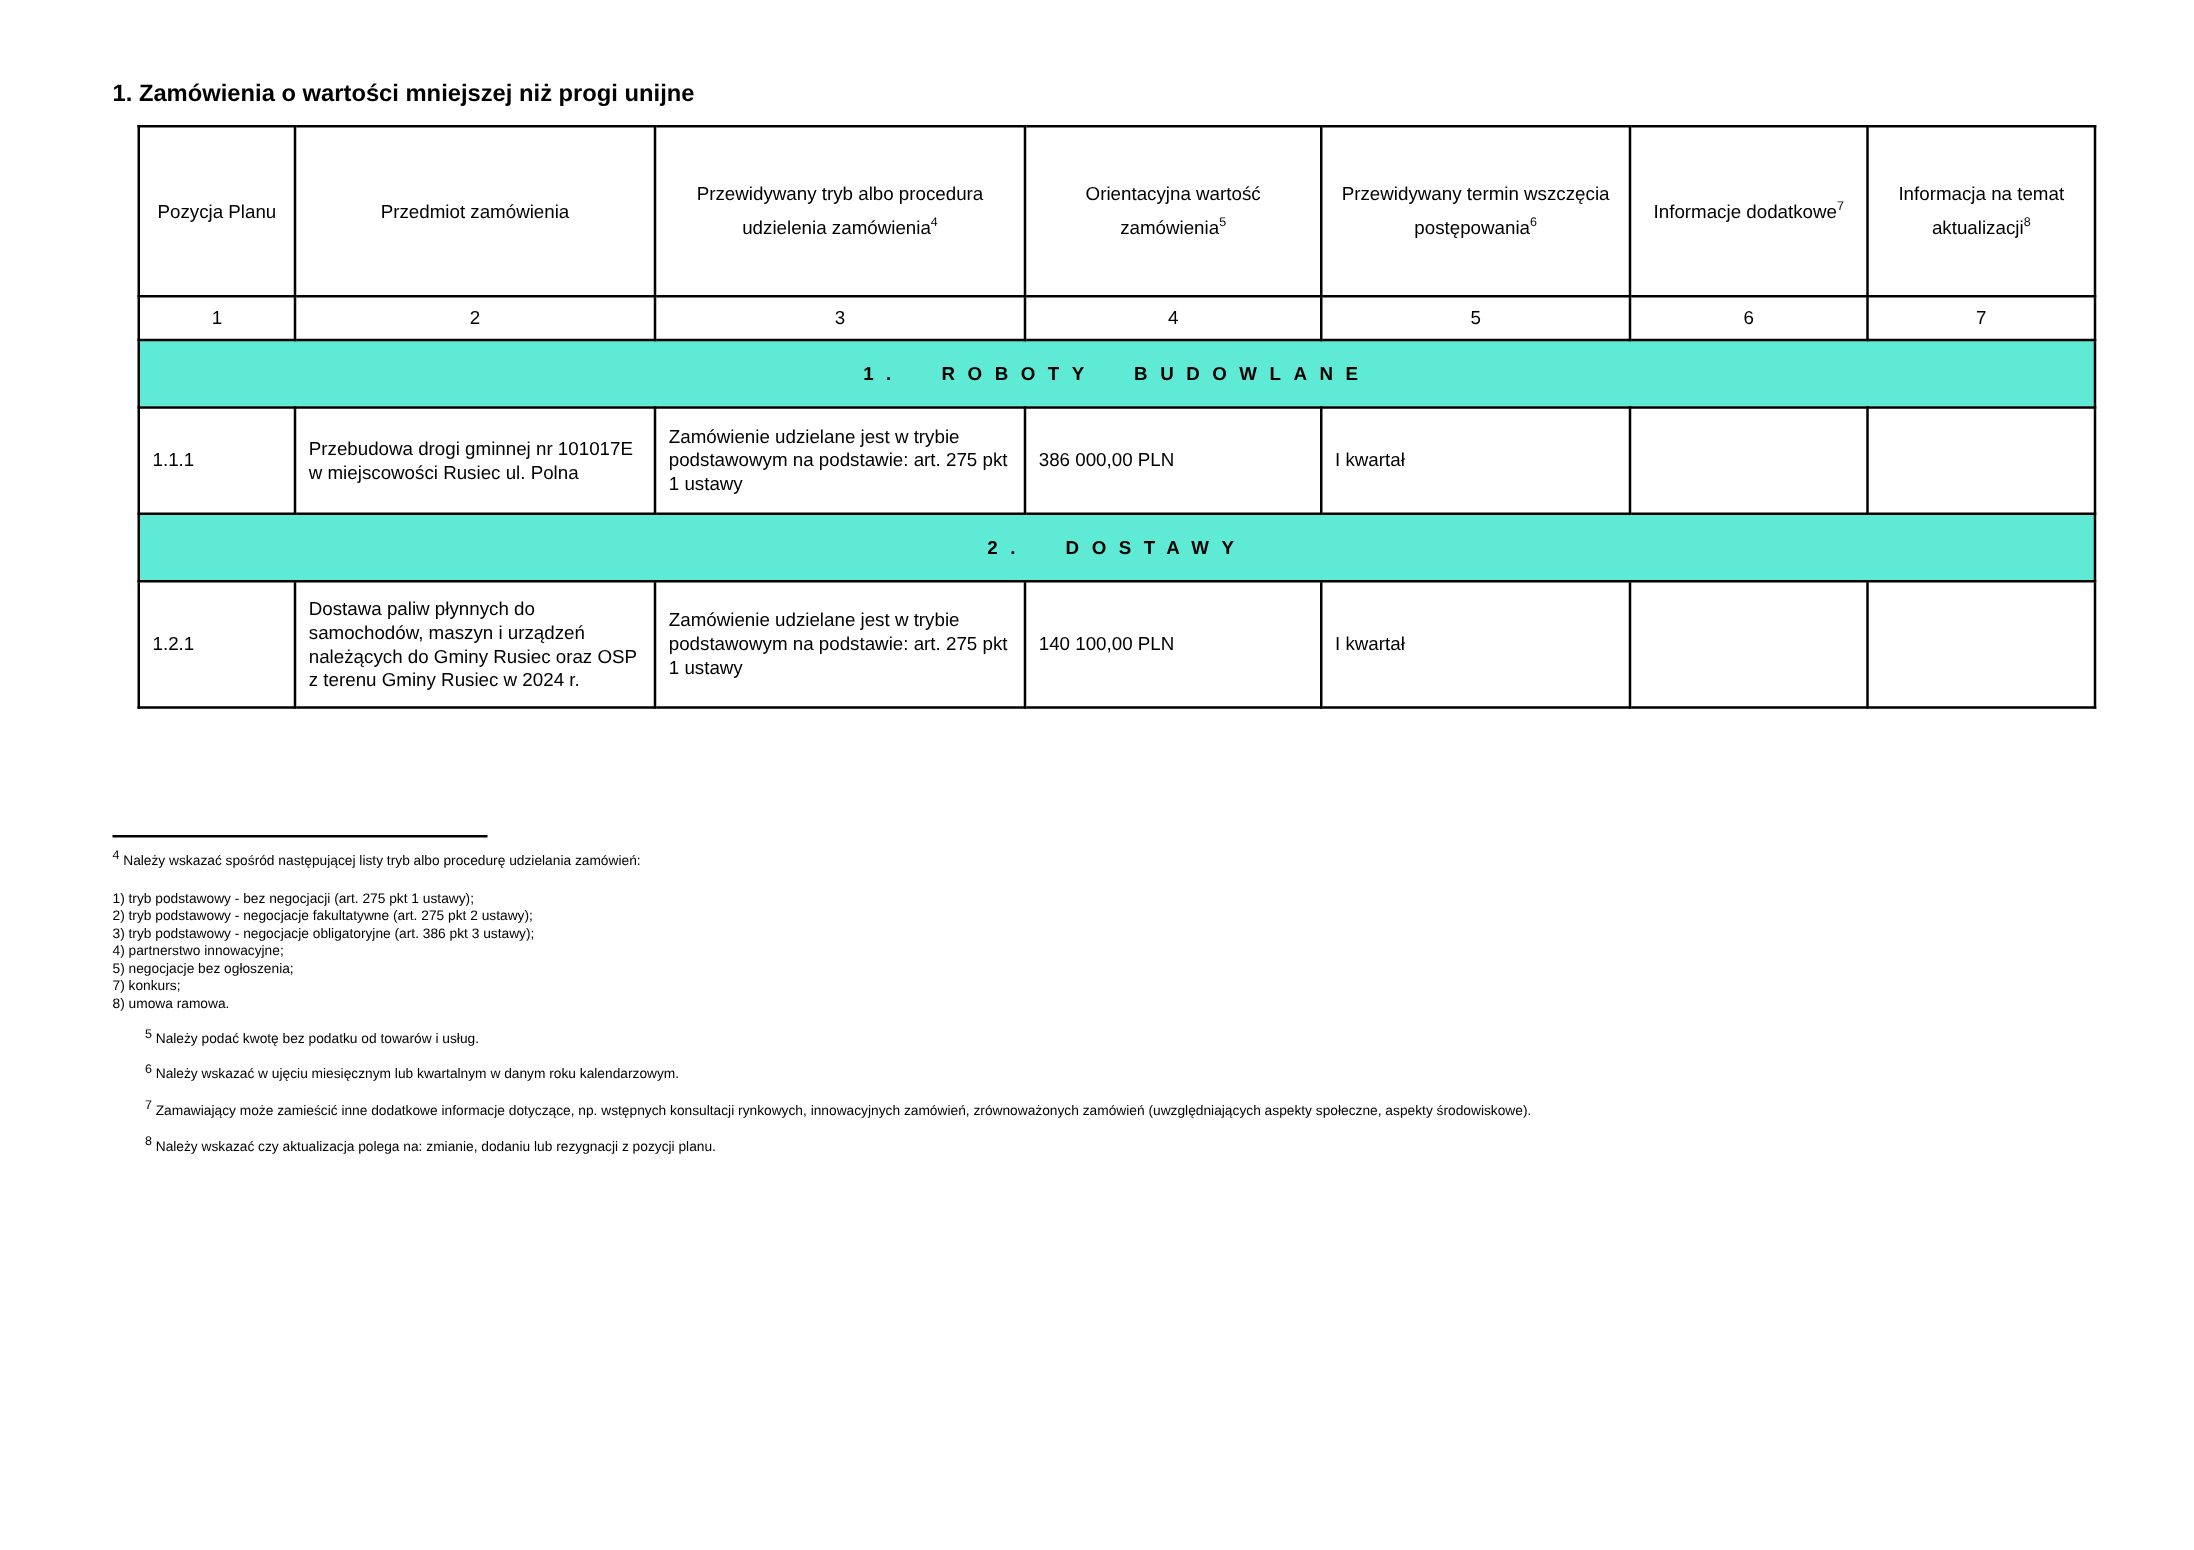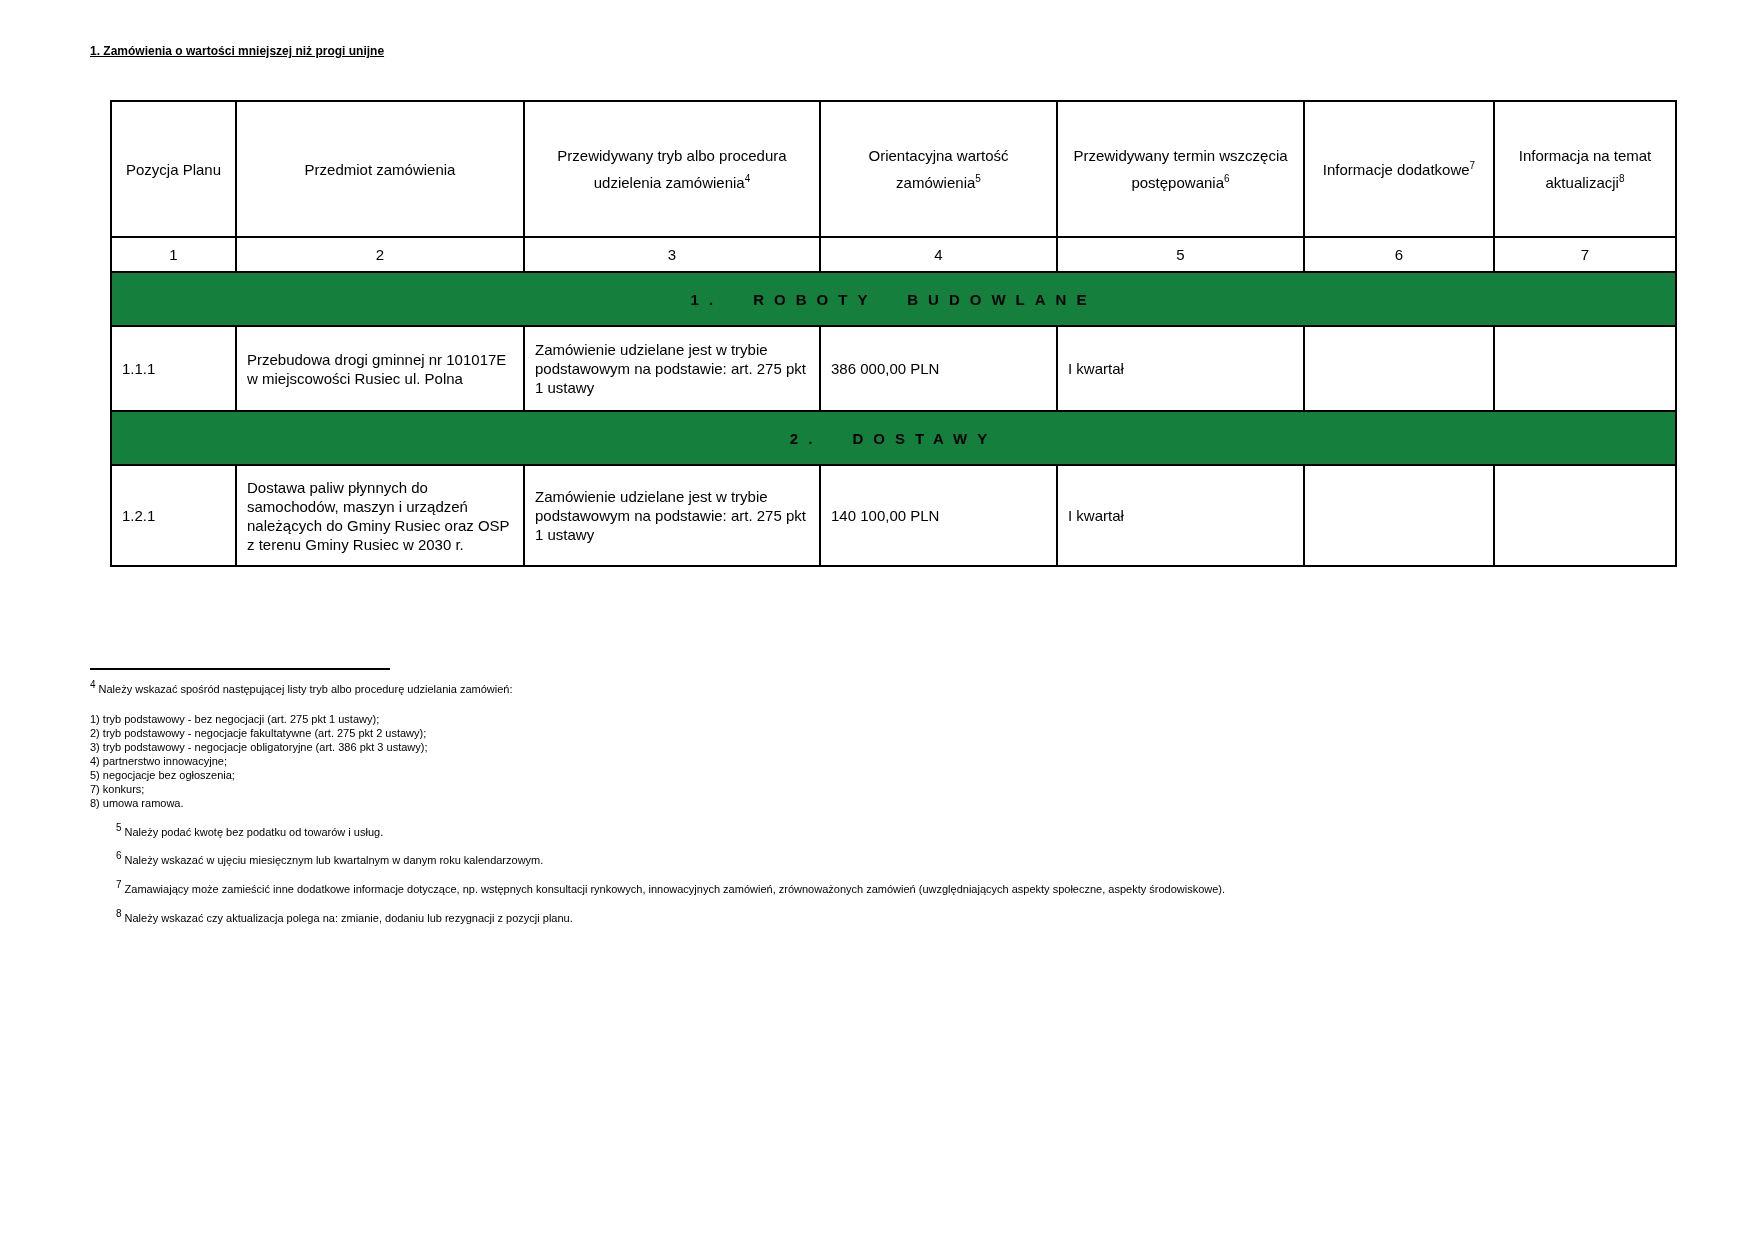--- a/index.html
+++ b/index.html
@@ -5,22 +5,22 @@
   html,body{margin:0;padding:0;}
   body{
     width:1755px;height:1240px;
     background:#ffffff;
     font-family:"Liberation Sans","DejaVu Sans",sans-serif;
     color:#000000;
     position:relative;
     overflow:hidden;
   }
   .page-title{
-    position:absolute;left:90px;top:44px;
-    font-size:12px;font-weight:bold;text-decoration:underline;
+    position:absolute;left:90px;top:65px;
+    font-size:19px;font-weight:bold;
   }
   table.plan{
     position:absolute;left:90px;top:100px;
     width:1565px;
     border-collapse:collapse;
     table-layout:fixed;
     font-size:15px;
     margin-left:20px;
   }
   table.plan td{
@@ -33,21 +33,21 @@
     text-align:center;
     line-height:27px;
     padding:2px 10px;
   }
   td.colnum{
     height:31px;
     text-align:center;
   }
   td.band{
     height:50px;
-    background:#15803d;
+    background:#5eead4;
     text-align:center;
     font-weight:bold;
     letter-spacing:10px;
     word-spacing:16px;
   }
   td.cell{
     padding:6px 10px;
     line-height:19px;
     text-align:left;
   }
@@ -111,21 +111,21 @@
       <td class="cell">386 000,00 PLN</td>
       <td class="cell">I kwartał</td>
       <td class="cell"></td>
       <td class="cell"></td>
     </tr>
     <tr>
       <td class="band" colspan="7">2. DOSTAWY</td>
     </tr>
     <tr class="datarow2">
       <td class="cell">1.2.1</td>
-      <td class="cell">Dostawa paliw płynnych do samochodów, maszyn i urządzeń należących do Gminy Rusiec oraz OSP z terenu Gminy Rusiec w 2030 r.</td>
+      <td class="cell">Dostawa paliw płynnych do samochodów, maszyn i urządzeń należących do Gminy Rusiec oraz OSP z terenu Gminy Rusiec w 2024 r.</td>
       <td class="cell">Zamówienie udzielane jest w trybie podstawowym na podstawie: art. 275 pkt 1 ustawy</td>
       <td class="cell">140 100,00 PLN</td>
       <td class="cell">I kwartał</td>
       <td class="cell"></td>
       <td class="cell"></td>
     </tr>
   </tbody>
 </table>
 
 <div class="footnotes">

